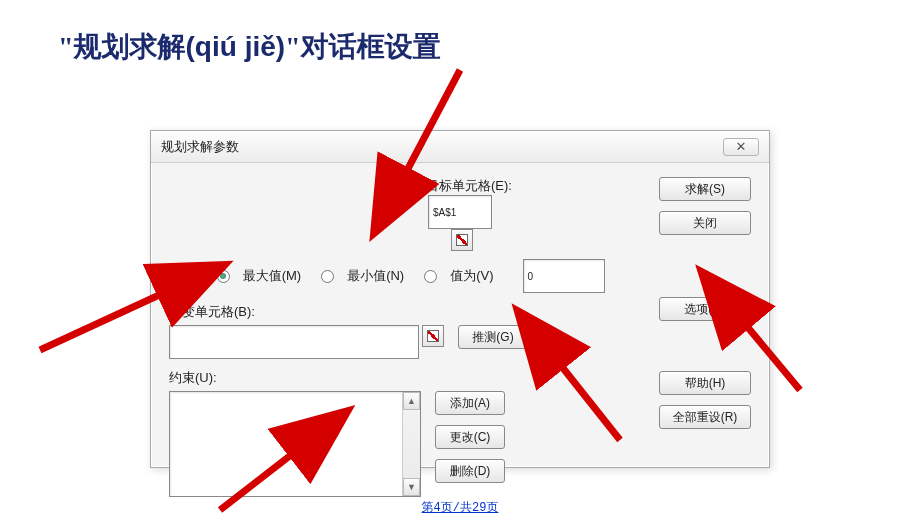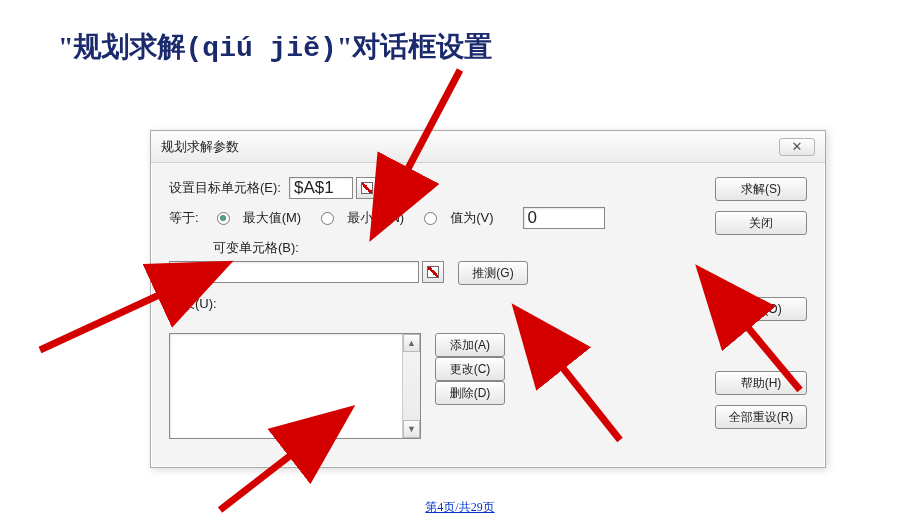--- a/index.html
+++ b/index.html
@@ -13,26 +13,26 @@
   }
   .slide-title {
     position: absolute;
     top: 28px;
     left: 58px;
     font-size: 28px;
     font-weight: bold;
     color: #1a2a6c;
     font-family: SimSun, serif;
   }
-  .pinyin { font-family: Liberation Mono, monospace; }
+  .pinyin { font-family: Liberation Sans, sans-serif; }
   .dialog {
     position: absolute;
     left: 150px;
     top: 130px;
-    width: 676px;
+    width: 620px;
     height: 338px;
     background: #f4f4f4;
     border: 1px solid #aaa;
     box-shadow: 0 0 0 1px #fff inset, 2px 2px 8px rgba(0,0,0,0.15);
     font-family: SimSun, sans-serif;
     font-size: 13px;
     color: #222;
   }
   .titlebar {
     height: 32px;
@@ -55,29 +55,29 @@
     justify-content: center;
     color: #555;
     font-size: 13px;
     font-family: Arial, sans-serif;
   }
   .dialog-body {
     padding: 14px 18px;
     position: relative;
     height: calc(100% - 32px);
   }
-  .row { display: flex; align-items: center; margin-bottom: 8px; }
+  .row { display: flex; align-items: center; margin-bottom: 8px; flex-direction: column; }
   .lbl { margin-right: 8px; white-space: nowrap; }
   .textbox {
     height: 22px;
     background: #fff;
     border: 1px solid #888;
     box-shadow: inset 1px 1px 2px rgba(0,0,0,0.1);
-    padding: 4px 4px;
-    font-size: 17px;
+    padding: 16px 4px;
+    font-size: 10px;
     display: flex;
     align-items: center;
   }
   .target-cell { width: 64px; }
   .value-box { width: 82px; margin-left: 6px; }
   .refedit-btn {
     width: 22px;
     height: 22px;
     border: 1px solid #888;
     background: linear-gradient(#fdfdfd, #e5e5e5);
@@ -100,40 +100,40 @@
     width: 13px; height: 13px; border-radius: 50%;
     border: 1px solid #777; background: #fff;
     display: inline-flex; align-items: center; justify-content: center;
     margin-right: 3px;
   }
   .radio.checked::after {
     content: ""; width: 6px; height: 6px; border-radius: 50%;
     background: radial-gradient(#6a9, #385);
   }
   .radio-lbl { margin-right: 10px; }
-  .changing-row { margin-bottom: 4px; margin-left: 44px; }
+  .changing-row { margin-bottom: 4px; }
   .changing-input-row { display: flex; margin-bottom: 10px; }
   .changing-box { width: 250px; height: 22px; }
   .btn {
     height: 24px;
     min-width: 70px;
     padding: 0 8px;
     background: linear-gradient(#fefefe, #e6e6e6);
     border: 1px solid #888;
     border-radius: 3px;
     box-shadow: 0 1px 0 #fff inset;
     display: inline-flex;
     align-items: center;
     justify-content: center;
     font-size: 12px;
     font-family: SimSun, sans-serif;
     white-space: nowrap;
   }
   .btn-wide { min-width: 92px; }
-  .constraints-label { margin-bottom: 20px; }
+  .constraints-label { margin-bottom: 4px; }
   .constraints-row { display: flex; align-items: flex-start; gap: 14px; }
   .listbox {
     width: 252px;
     height: 106px;
     background: #fff;
     border: 1px solid #888;
     box-shadow: inset 1px 1px 2px rgba(0,0,0,0.1);
     display: flex;
   }
   .listbox-content { flex: 1; }
@@ -148,39 +148,39 @@
   .scroll-btn {
     height: 18px;
     background: linear-gradient(#fdfdfd, #e5e5e5);
     border: 1px solid #bbb;
     display: flex;
     align-items: center;
     justify-content: center;
     font-size: 9px;
     color: #666;
   }
-  .side-btns { display: flex; flex-direction: column; }
+  .side-btns { display: flex; flex-direction: column; gap: 10px; }
   .right-col {
     position: absolute;
     right: 18px;
     top: 14px;
     display: flex;
     flex-direction: column;
     gap: 10px;
   }
   .right-col .spacer { height: 42px; }
   .page-num {
     position: absolute;
     bottom: 2px;
     left: 50%;
     transform: translateX(-50%);
     font-size: 12px;
     color: #0033cc;
     text-decoration: underline;
-    font-family: Liberation Serif, serif;
+    font-family: Liberation Mono, monospace;
   }
   .arrow {
     position: absolute;
     pointer-events: none;
   }
 </style>
 </head>
 <body>
 
 <div class="slide-title">

